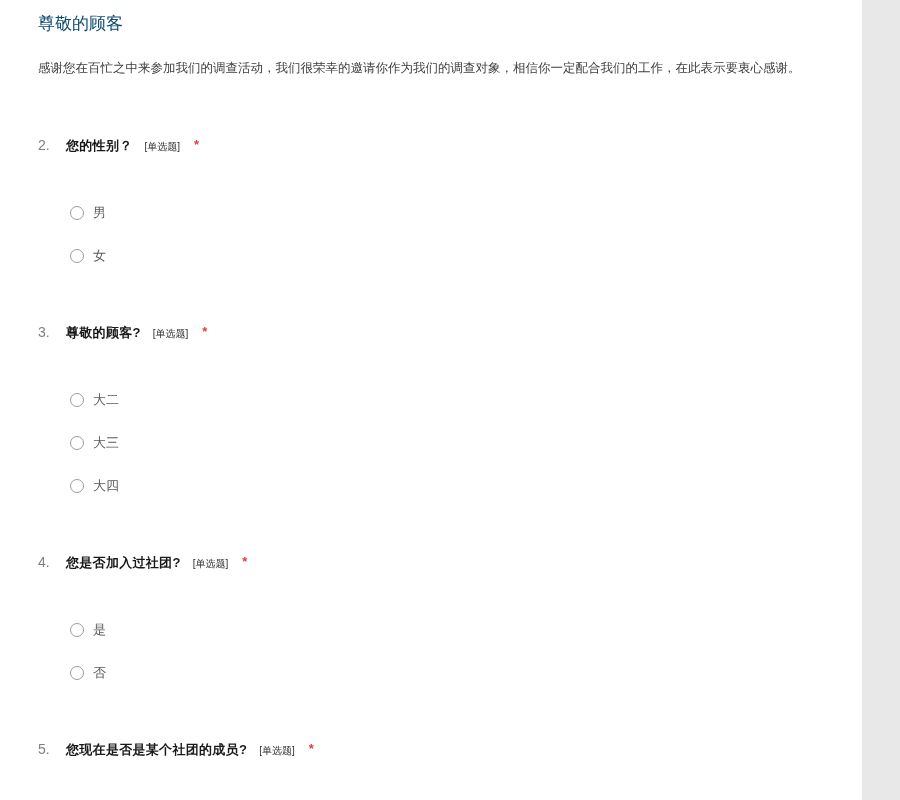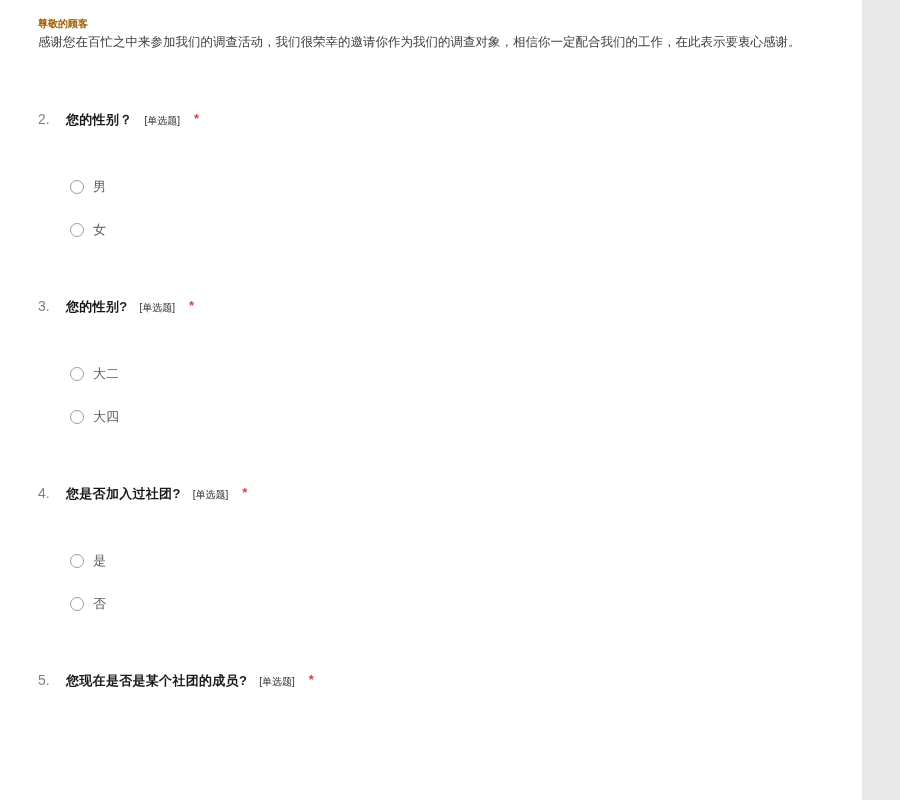--- a/index.html
+++ b/index.html
@@ -13,26 +13,27 @@
   }
   .right-strip {
     position: absolute;
     top: 0; right: 0;
     width: 38px; height: 800px;
     background: #e8e8e8;
   }
   .content { padding: 14px 60px 0 38px; }
 
   .greeting {
-    font-size: 10px;
-    font-weight: 700;
-    color: #a16207;
+    font-size: 17px;
+    font-weight: 400;
+    color: #0c4a6e;
     line-height: 20px;
   }
   .intro {
+    margin-top: 26px;
     font-size: 12.5px;
     color: #3d3d3d;
     line-height: 17px;
     white-space: nowrap;
   }
 
   .question { margin-top: 58px; }
   .q-header { display: flex; align-items: baseline; line-height: 21px; }
   .q-num {
     width: 28px; flex: none;
@@ -88,28 +89,32 @@
       <div class="option">
         <span class="radio"></span>
         <span class="opt-label">女</span>
       </div>
     </div>
   </div>
 
   <div class="question">
     <div class="q-header">
       <span class="q-num">3.</span>
-      <span class="q-title">您的性别?</span>
+      <span class="q-title">尊敬的顾客?</span>
       <span class="q-type">[单选题]</span>
       <span class="q-req">*</span>
     </div>
     <div class="options">
       <div class="option">
         <span class="radio"></span>
         <span class="opt-label">大二</span>
+      </div>
+      <div class="option">
+        <span class="radio"></span>
+        <span class="opt-label">大三</span>
       </div>
       <div class="option">
         <span class="radio"></span>
         <span class="opt-label">大四</span>
       </div>
     </div>
   </div>
 
   <div class="question">
     <div class="q-header">

